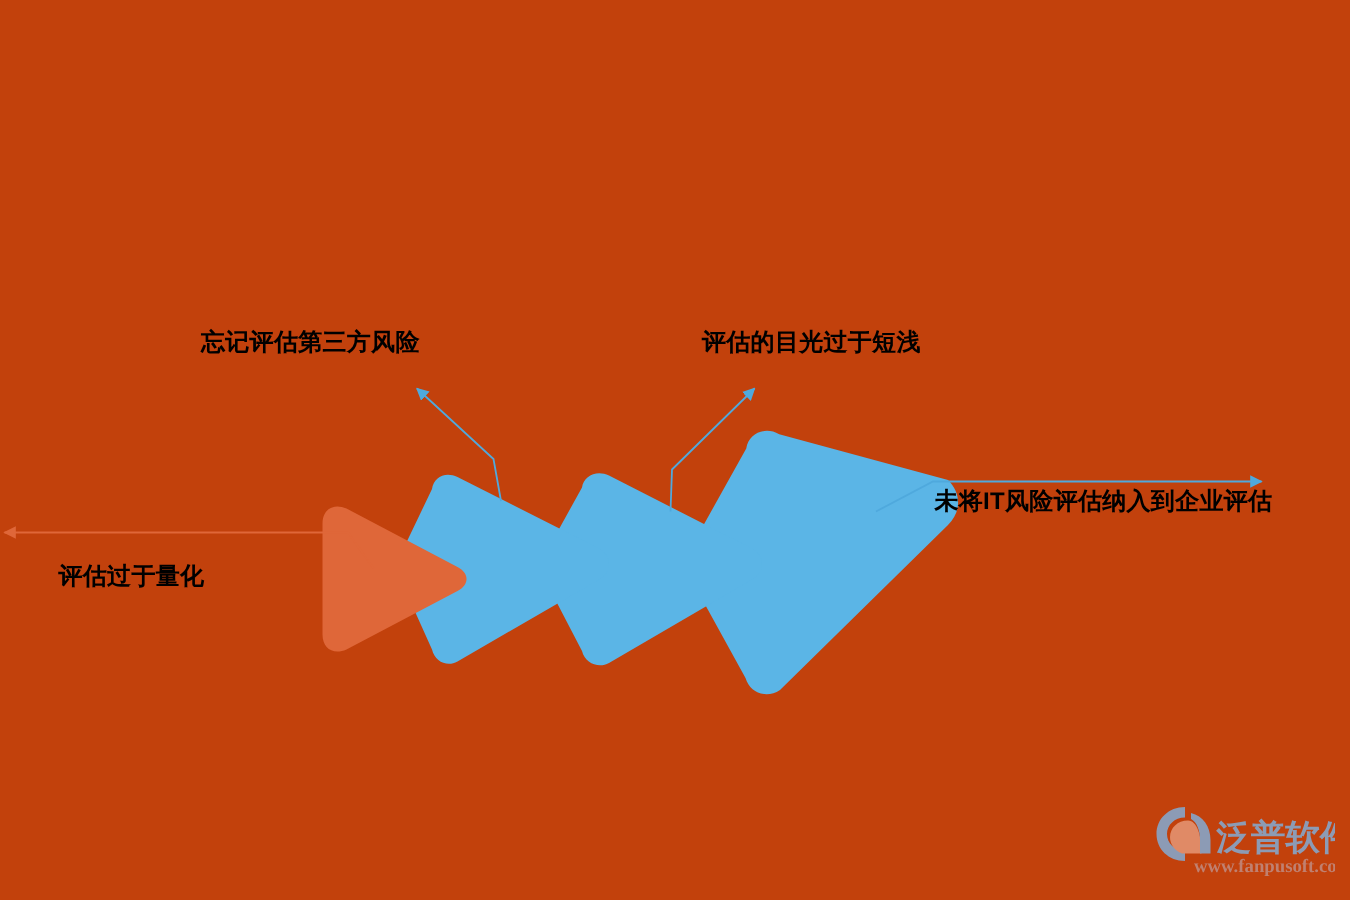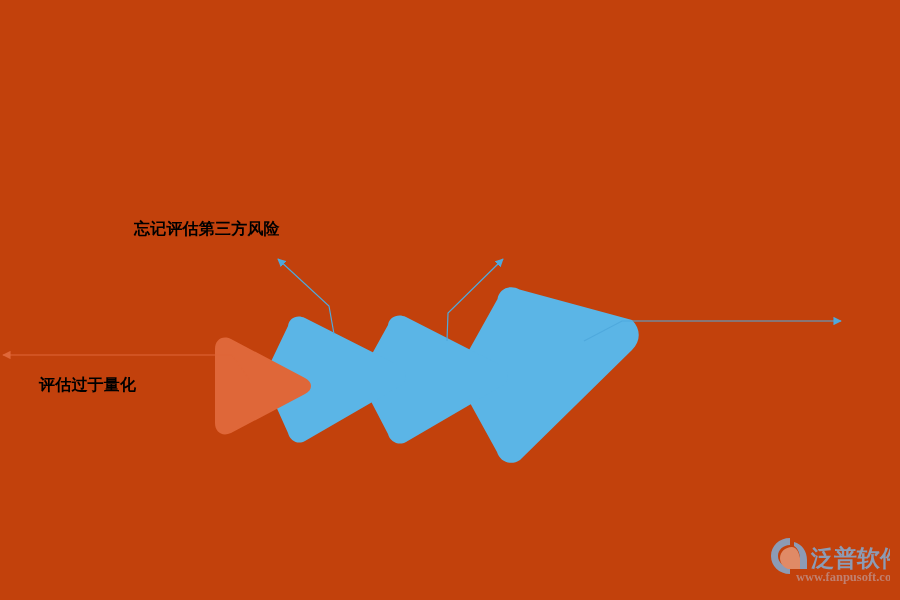--- a/index.html
+++ b/index.html
@@ -113,23 +113,25 @@
 
     <path fill="none" stroke="#4FA9DD" stroke-width="1.2" marker-end="url(#arrow-blue)" d="M 334 334 L 329 306 L 278 259"></path>
 
     <path fill="none" stroke="#4FA9DD" stroke-width="1.2" marker-end="url(#arrow-blue)" d="M 447 341 L 448 313 L 503 259"></path>
 
     <path fill="none" stroke="#4FA9DD" stroke-width="1.2" marker-end="url(#arrow-blue)" d="M 584 341 L 622 321 L 841 321"></path>
   </svg>
 
   <div class="label" id="label-third-party" style="color: rgb(0, 0, 0);">忘记评估第三方风险</div>
 
+  <div class="label" id="label-shortsighted" style="color: rgb(0, 0, 0);">评估的目光过于短浅</div>
 
   <div class="label" id="label-quantified" style="color: rgb(0, 0, 0);">评估过于量化</div>
 
+  <div class="label" id="label-not-integrated" style="color: rgb(0, 0, 0);">未将IT风险评估纳入到企业评估</div>
 
   <div id="watermark">
     <svg id="watermark-svg" viewBox="0 0 120 52" xmlns="http://www.w3.org/2000/svg">
       <g>
         <path fill="#8C9BB5" d="M 20 5
                  C 9 5 1 13 1 23
                  C 1 33 9 41 20 41
                  L 20 34
                  C 13 34 8 29 8 23
                  C 8 17 13 12 20 12

